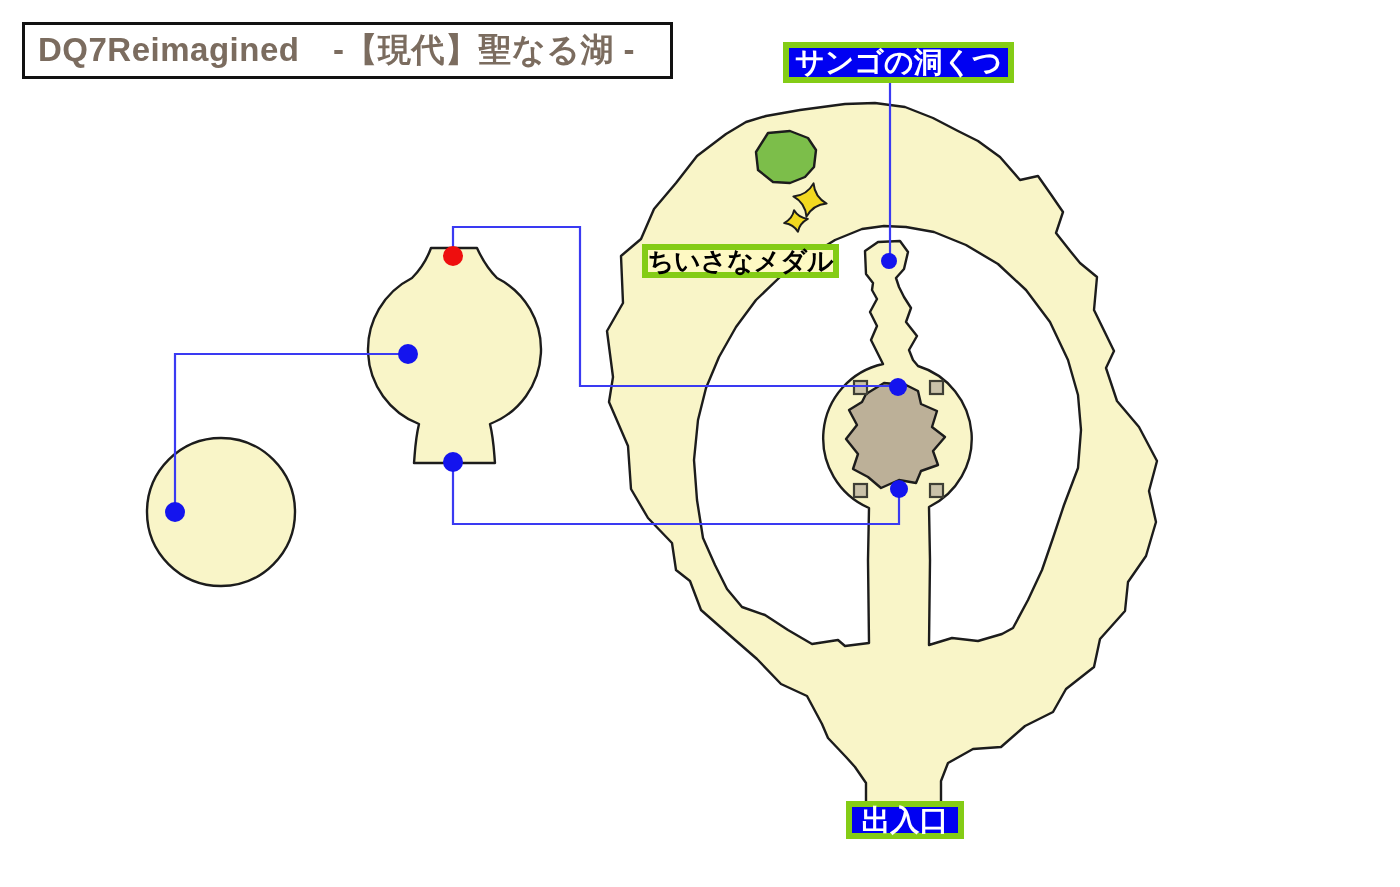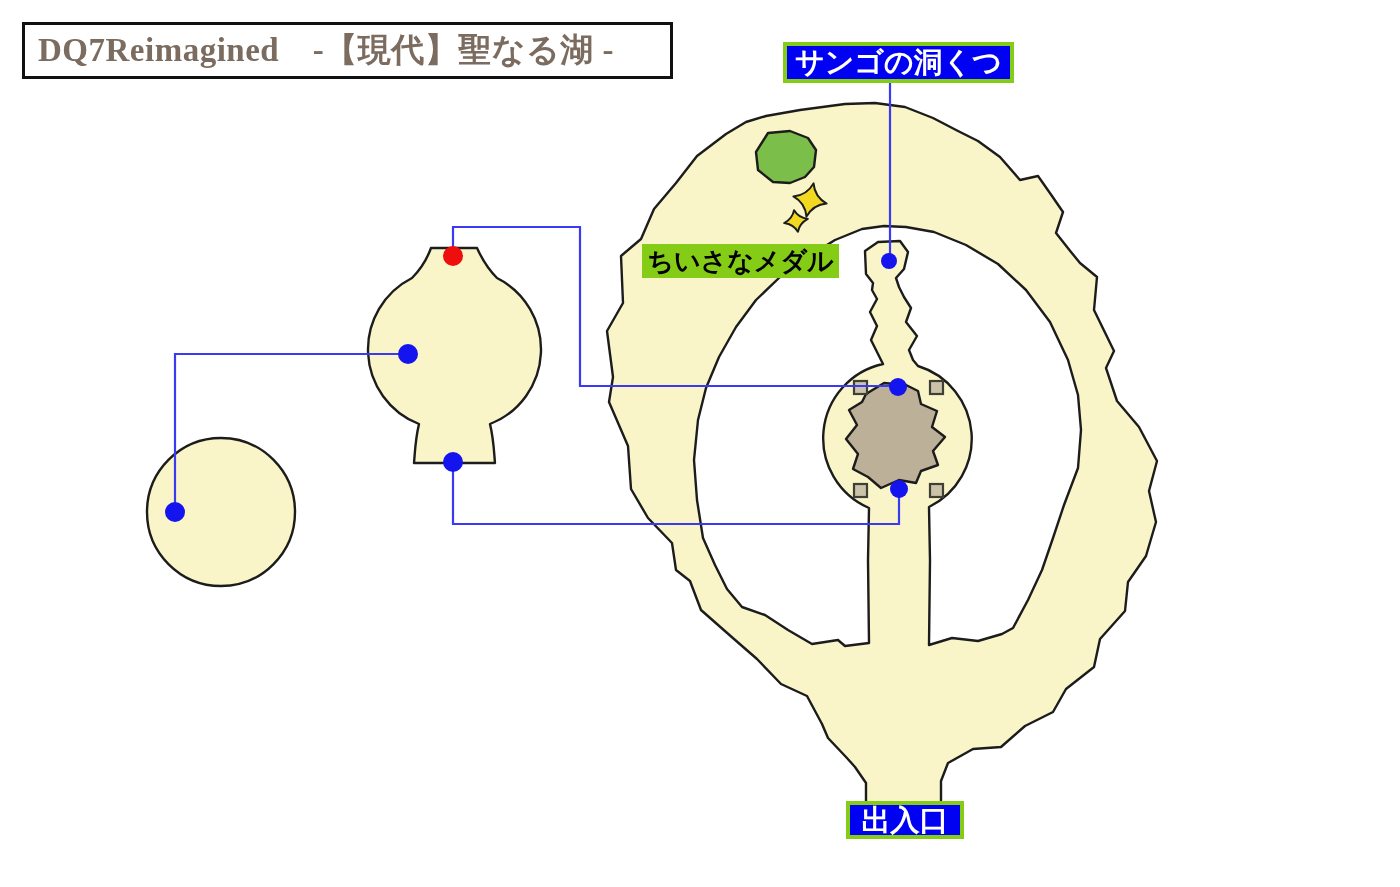--- a/index.html
+++ b/index.html
@@ -6,32 +6,32 @@
   .stage{
     position:relative;width:1400px;height:887px;background:#ffffff;overflow:hidden;
     font-family:"Liberation Sans","DejaVu Sans",sans-serif;
   }
   .stage svg{position:absolute;left:0;top:0;}
   .ink{stroke:#1c1c1c;stroke-width:2.4;stroke-linejoin:round;}
   .pillar rect{stroke:#3f3f35;stroke-width:2.2;}
   .routes polyline{fill:none;stroke-width:2.2;}
   .sparkle path{stroke:#1c1c1c;stroke-width:2;stroke-linejoin:round;}
   .plate{
-    position:absolute;box-sizing:border-box;border:4px solid #84cc16;
+    position:absolute;box-sizing:border-box;border:6px solid #84cc16;
     display:flex;align-items:center;justify-content:center;
     font-weight:bold;white-space:nowrap;line-height:1;
   }
   .plate.blue{background:#0000f2;color:#ffffff;}
-  .plate.white{background:#84cc16;color:#000000;}
+  .plate.white{background:#fef9c3;color:#000000;}
   .title-box{
     position:absolute;left:22px;top:22px;width:651px;height:57px;
     box-sizing:border-box;border:3px solid #111;background:#ffffff;
     display:flex;align-items:center;justify-content:flex-start;
     padding-left:13px;font-weight:bold;font-size:33px;color:#7b6c5f;
-    letter-spacing:0.5px;white-space:nowrap;font-family:Liberation Serif, serif;
+    letter-spacing:0.5px;white-space:nowrap;
   }
   .coral-label{left:783px;top:42px;width:231px;height:41px;font-size:29px;}
   .medal-label{left:642px;top:244px;width:197px;height:34px;font-size:26px;}
   .exit-label{left:846px;top:801px;width:118px;height:38px;font-size:29px;text-align:center;}
 </style>
 </head>
 <body>
 
 <div class="stage">
 

